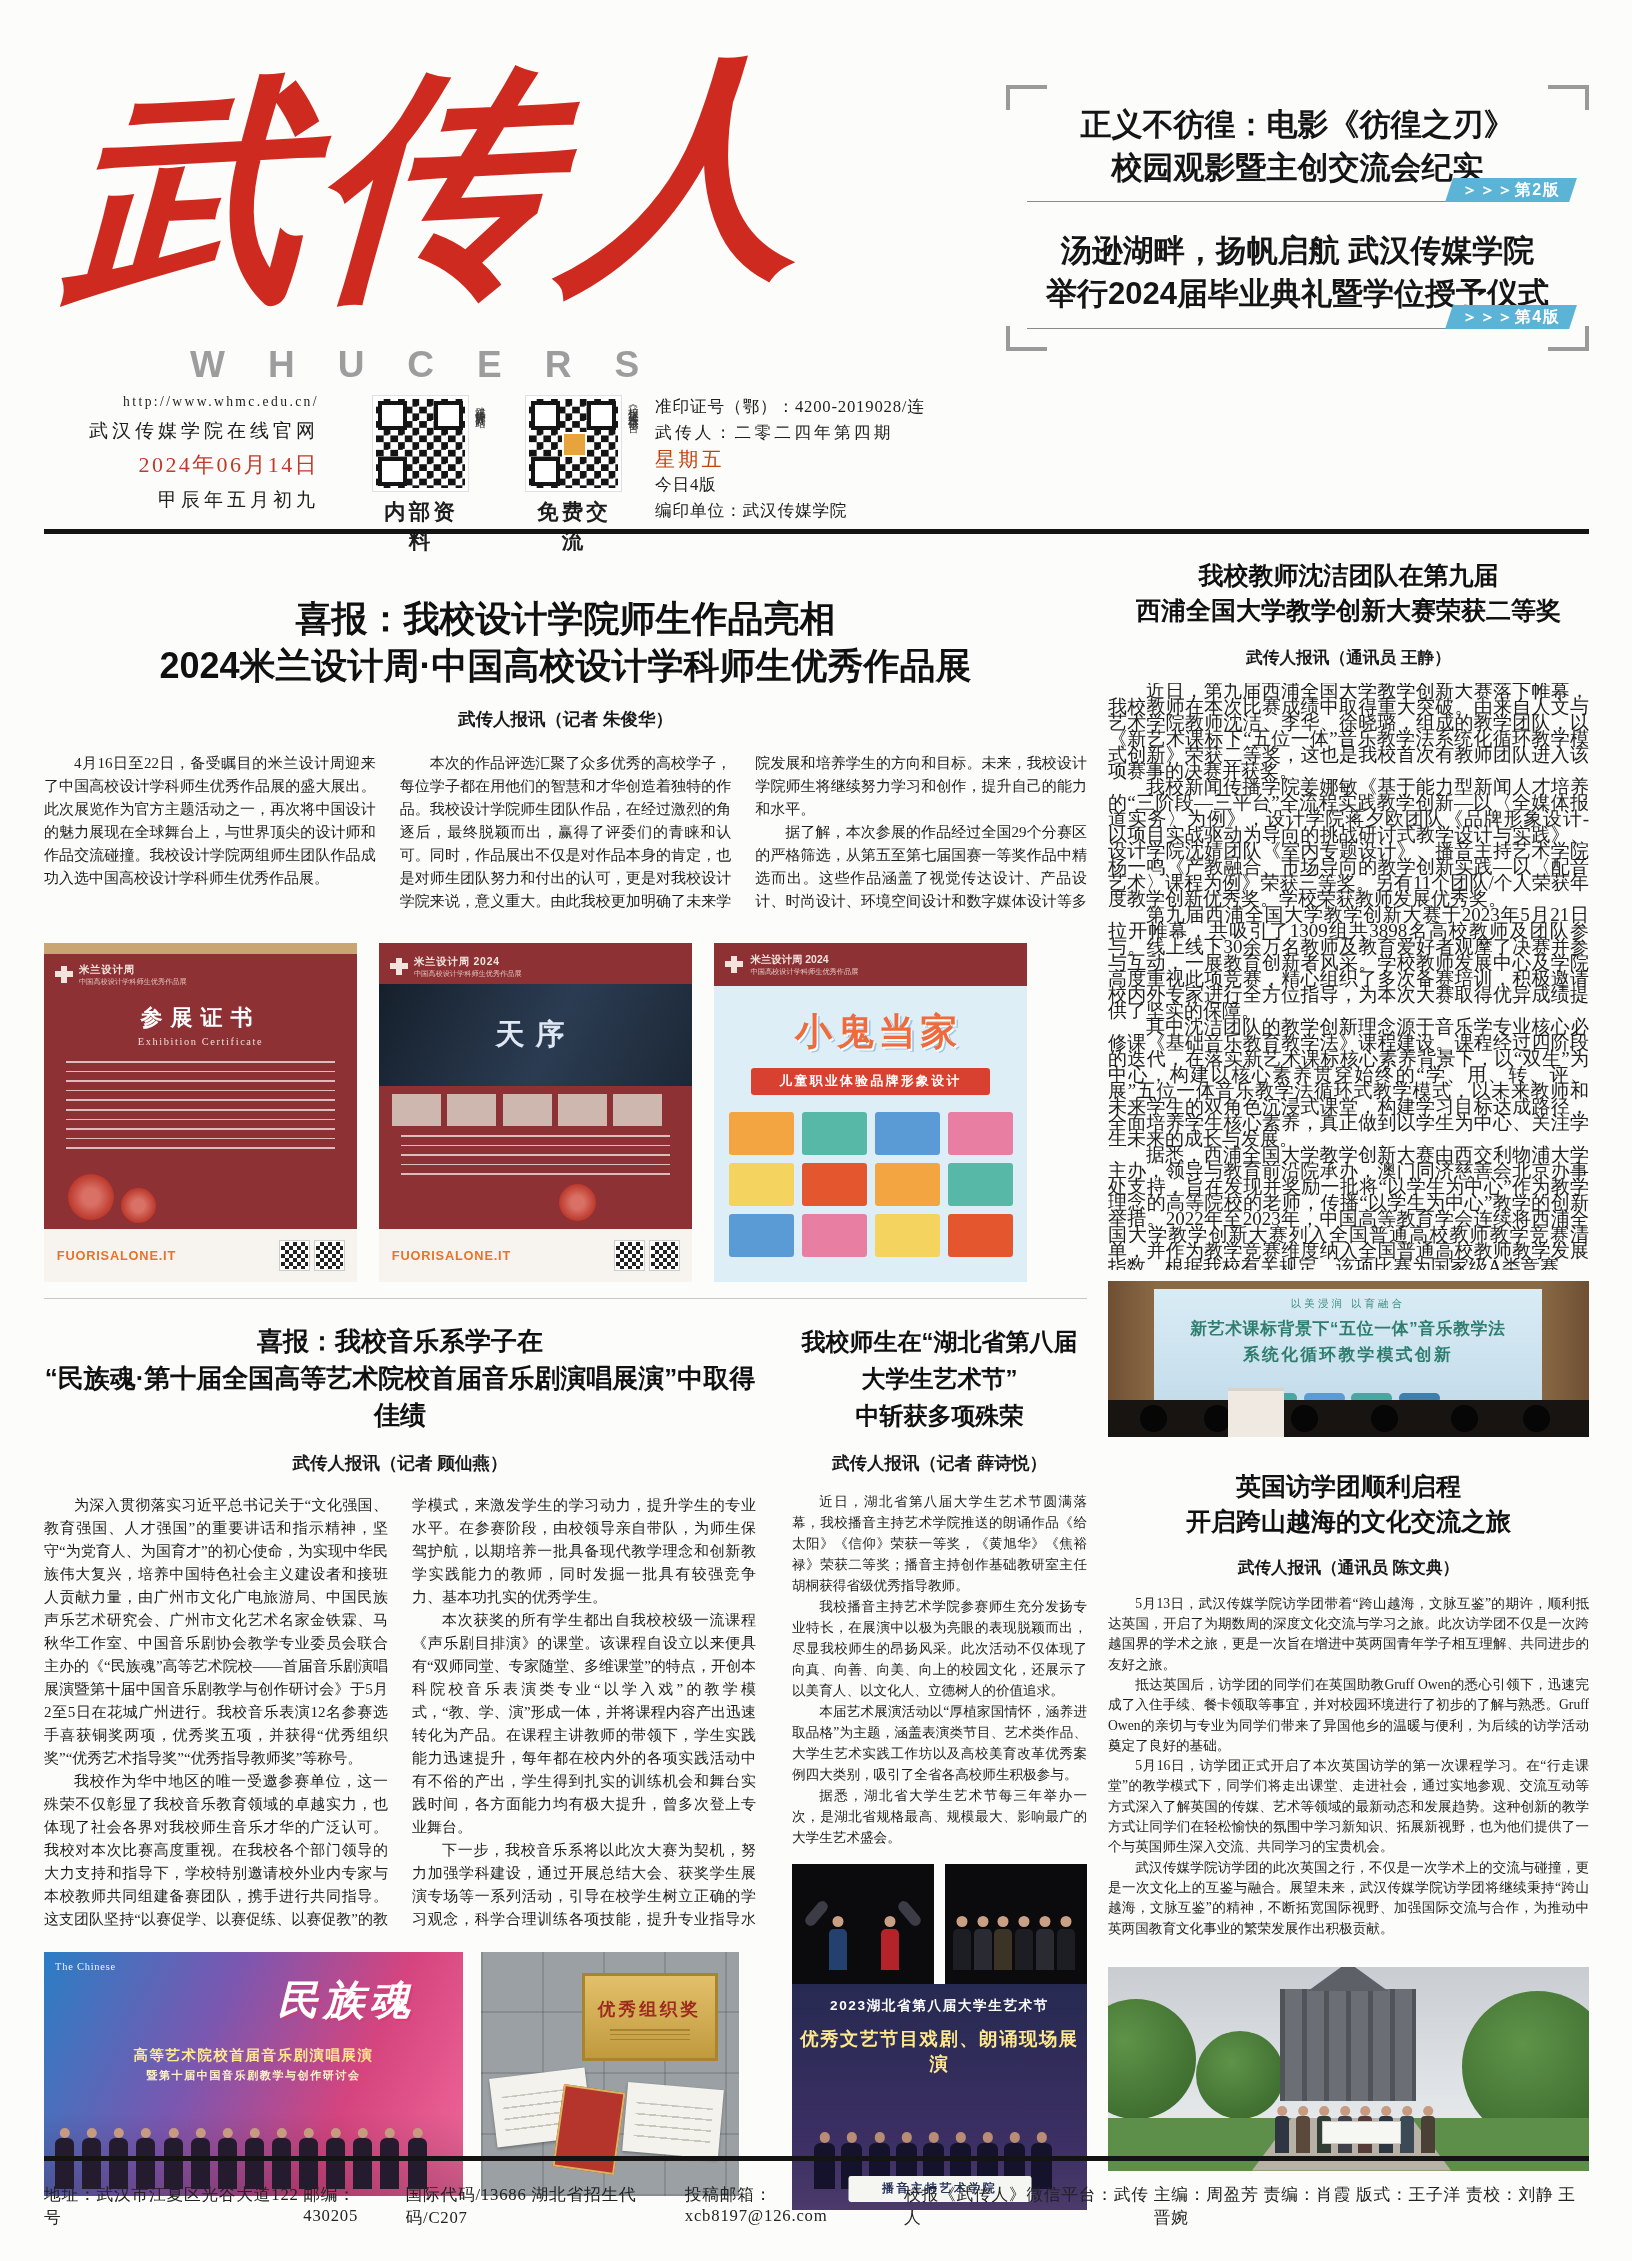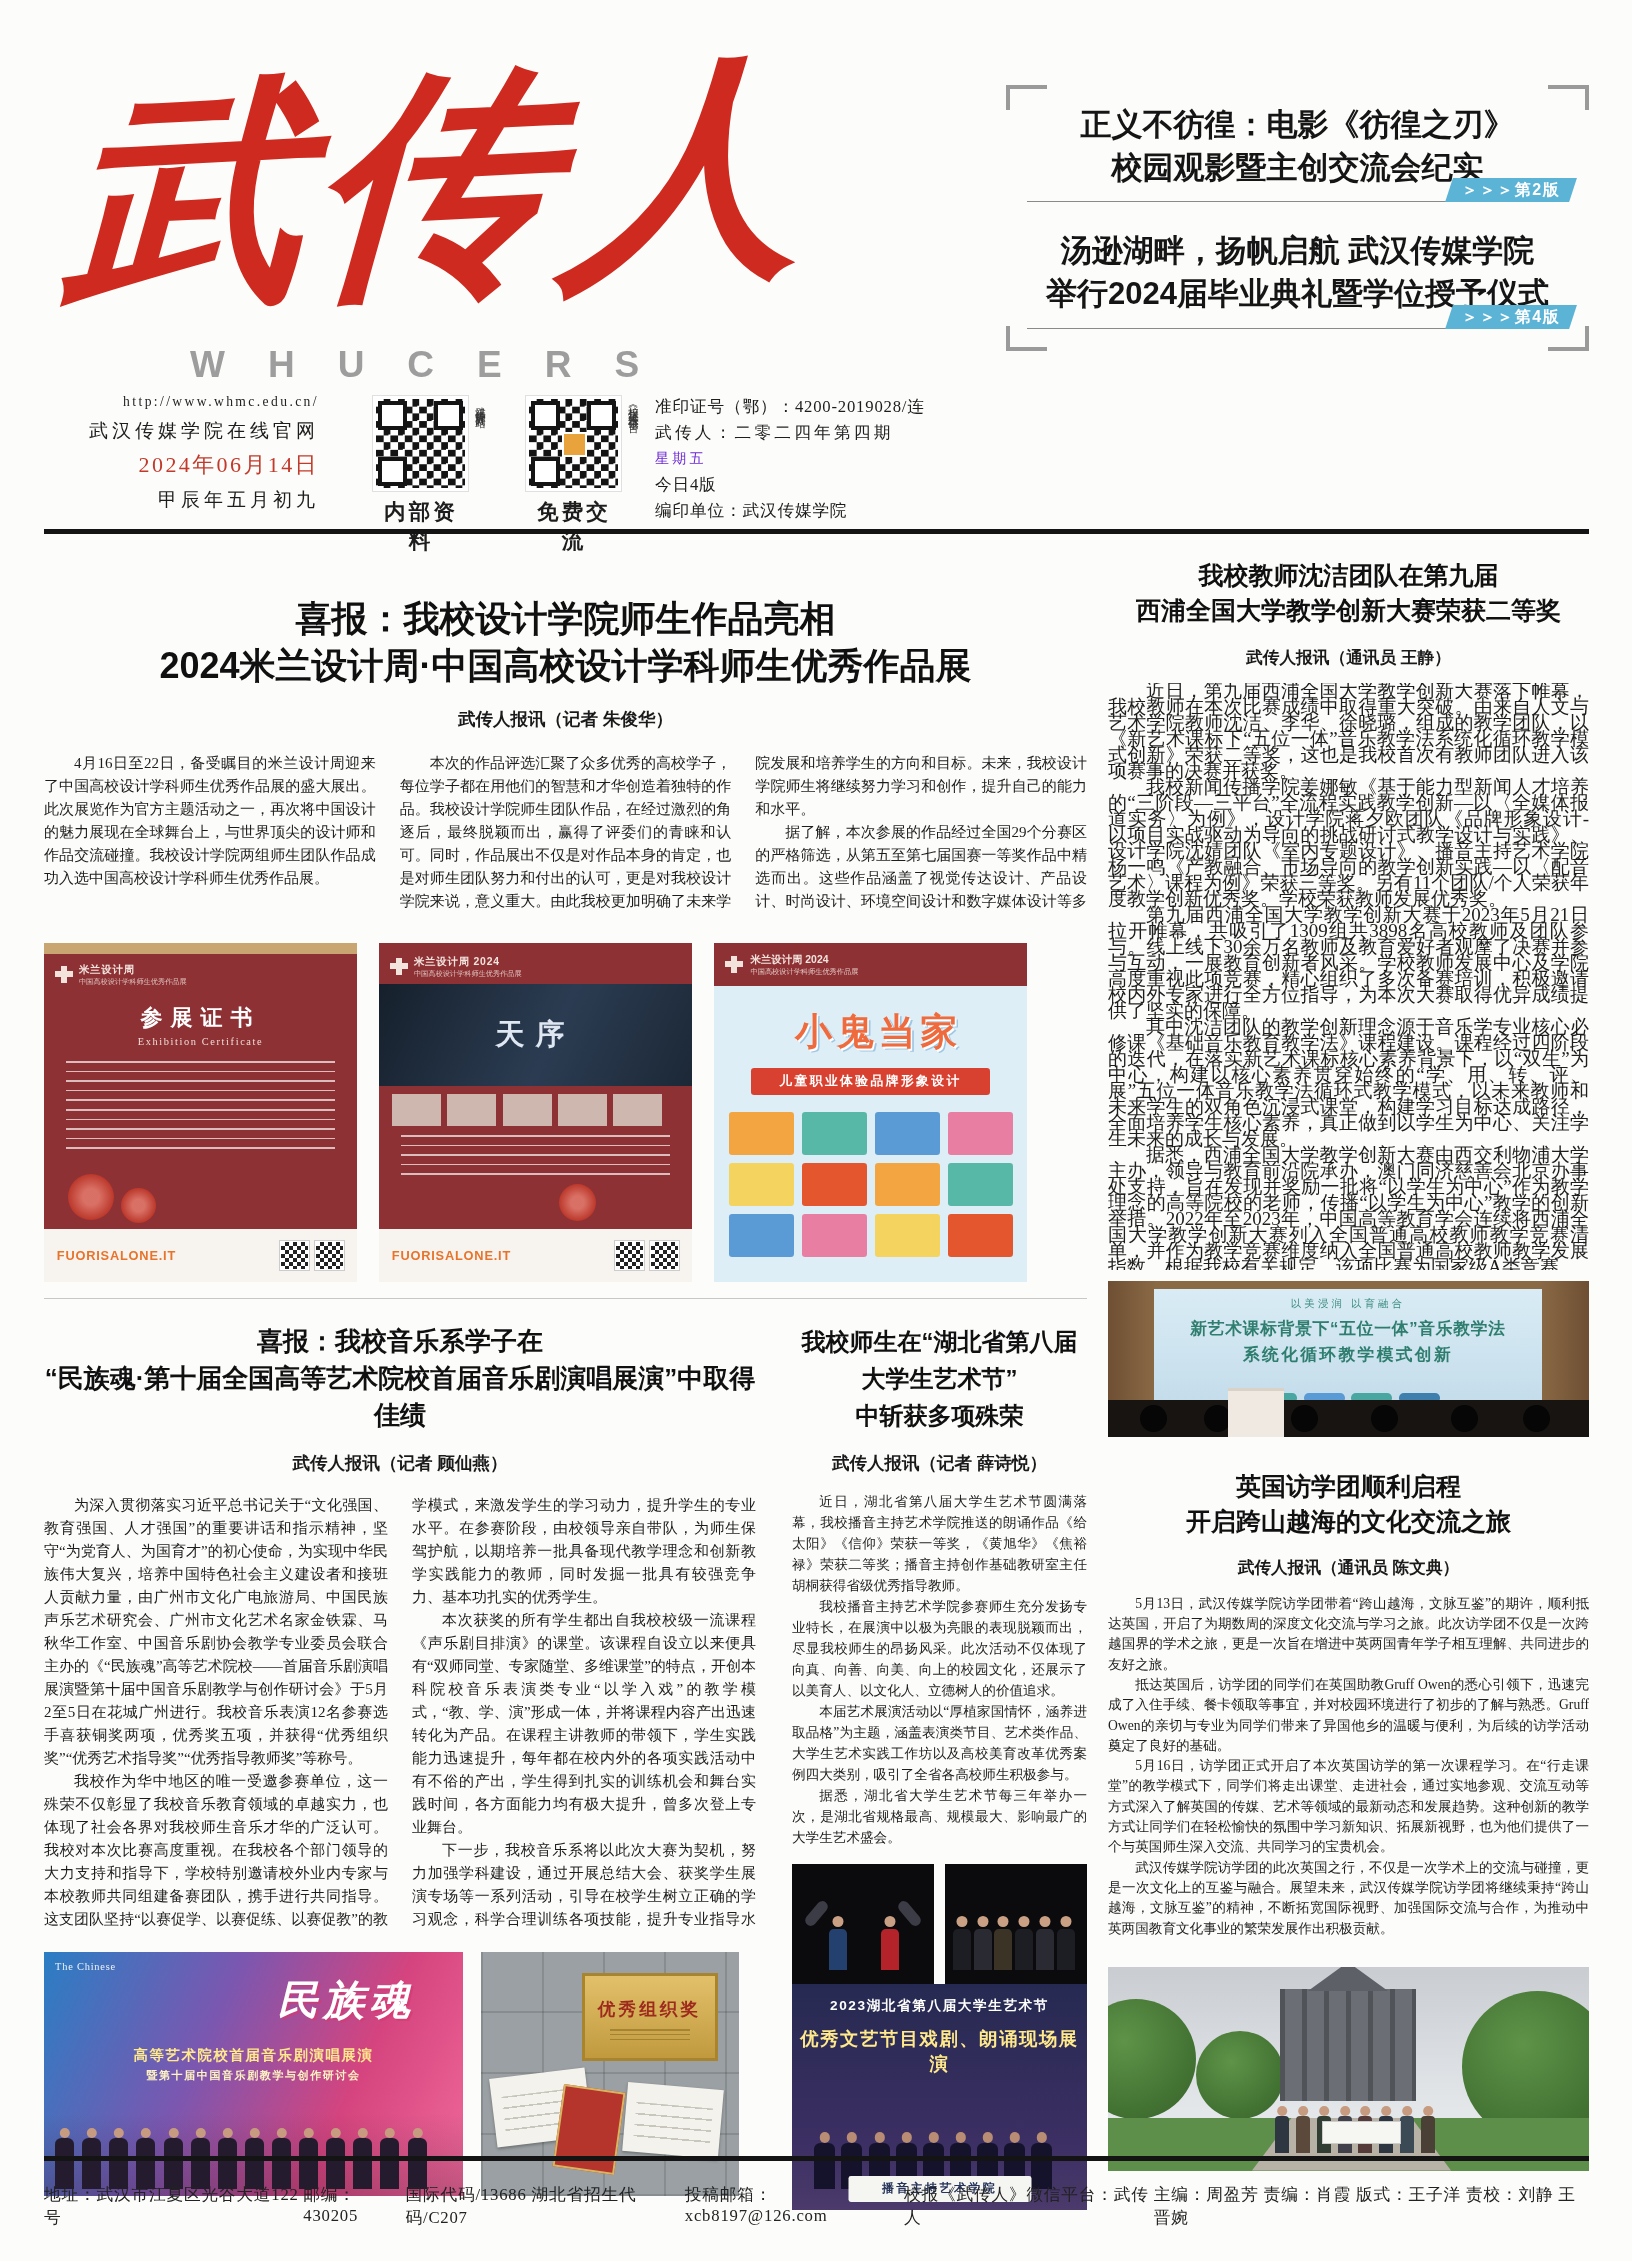--- a/index.html
+++ b/index.html
@@ -21,21 +21,21 @@
   .qrwrap{position:absolute;top:396px;width:120px;}
   .qr{position:relative;width:89px;height:89px;border:3.2px solid #fff;outline:0.8px solid #e0e0e0;
       background:conic-gradient(#141414 0 25%,#fff 0 50%,#141414 0 75%,#fff 0) 0 0/14.4px 14.4px;}
   .qr .f{position:absolute;width:21px;height:21px;border:4.8px solid #141414;background:#fff;}
   .qr .f.tl{left:1.6px;top:1.6px}.qr .f.tr{right:1.6px;top:1.6px}.qr .f.bl{left:1.6px;bottom:1.6px}
   .qr .dot{position:absolute;left:33px;top:33px;width:21px;height:21px;background:#e8a33d;border:2.4px solid #fff;}
   .qr-cap{margin-top:6.4px;width:96px;text-align:center;font-weight:bold;font-size:21.5px;letter-spacing:3.2px;}
   .qr-side{position:absolute;left:100px;top:1.6px;writing-mode:vertical-rl;font-size:10.4px;color:#333;letter-spacing:1.6px;height:89px;}
   .mast-pub{position:absolute;left:655px;top:394px;width:295px;font-size:16.7px;line-height:26px;letter-spacing:0.8px;}
   .mast-pub .issue{letter-spacing:3.2px;}
-  .mast-pub .weekday{color:#6d28d9;font-size:14px;letter-spacing:3.2px;font-family:Liberation Mono, monospace;}
+  .mast-pub .weekday{color:#c2410c;font-size:20px;letter-spacing:3.2px;}
 
   
   .promo{position:absolute;left:1006px;top:85px;width:583px;height:266px;padding:0 21px;box-sizing:border-box;}
   .cb{position:absolute;width:37px;height:21px;border:4.8px solid #9a9a9a;}
   .cb.tl{left:0;top:0;border-right:none;border-bottom:none;}
   .cb.tr{right:0;top:0;border-left:none;border-bottom:none;}
   .cb.bl{left:0;bottom:0;border-right:none;border-top:none;}
   .cb.br{right:0;bottom:0;border-left:none;border-top:none;}
   .promo-t{font-weight:bold;font-size:31px;line-height:43px;text-align:center;color:#151515;}
   .promo-rule{position:relative;border-top:1.6px solid #8a8a8a;margin-top:12.8px;}

